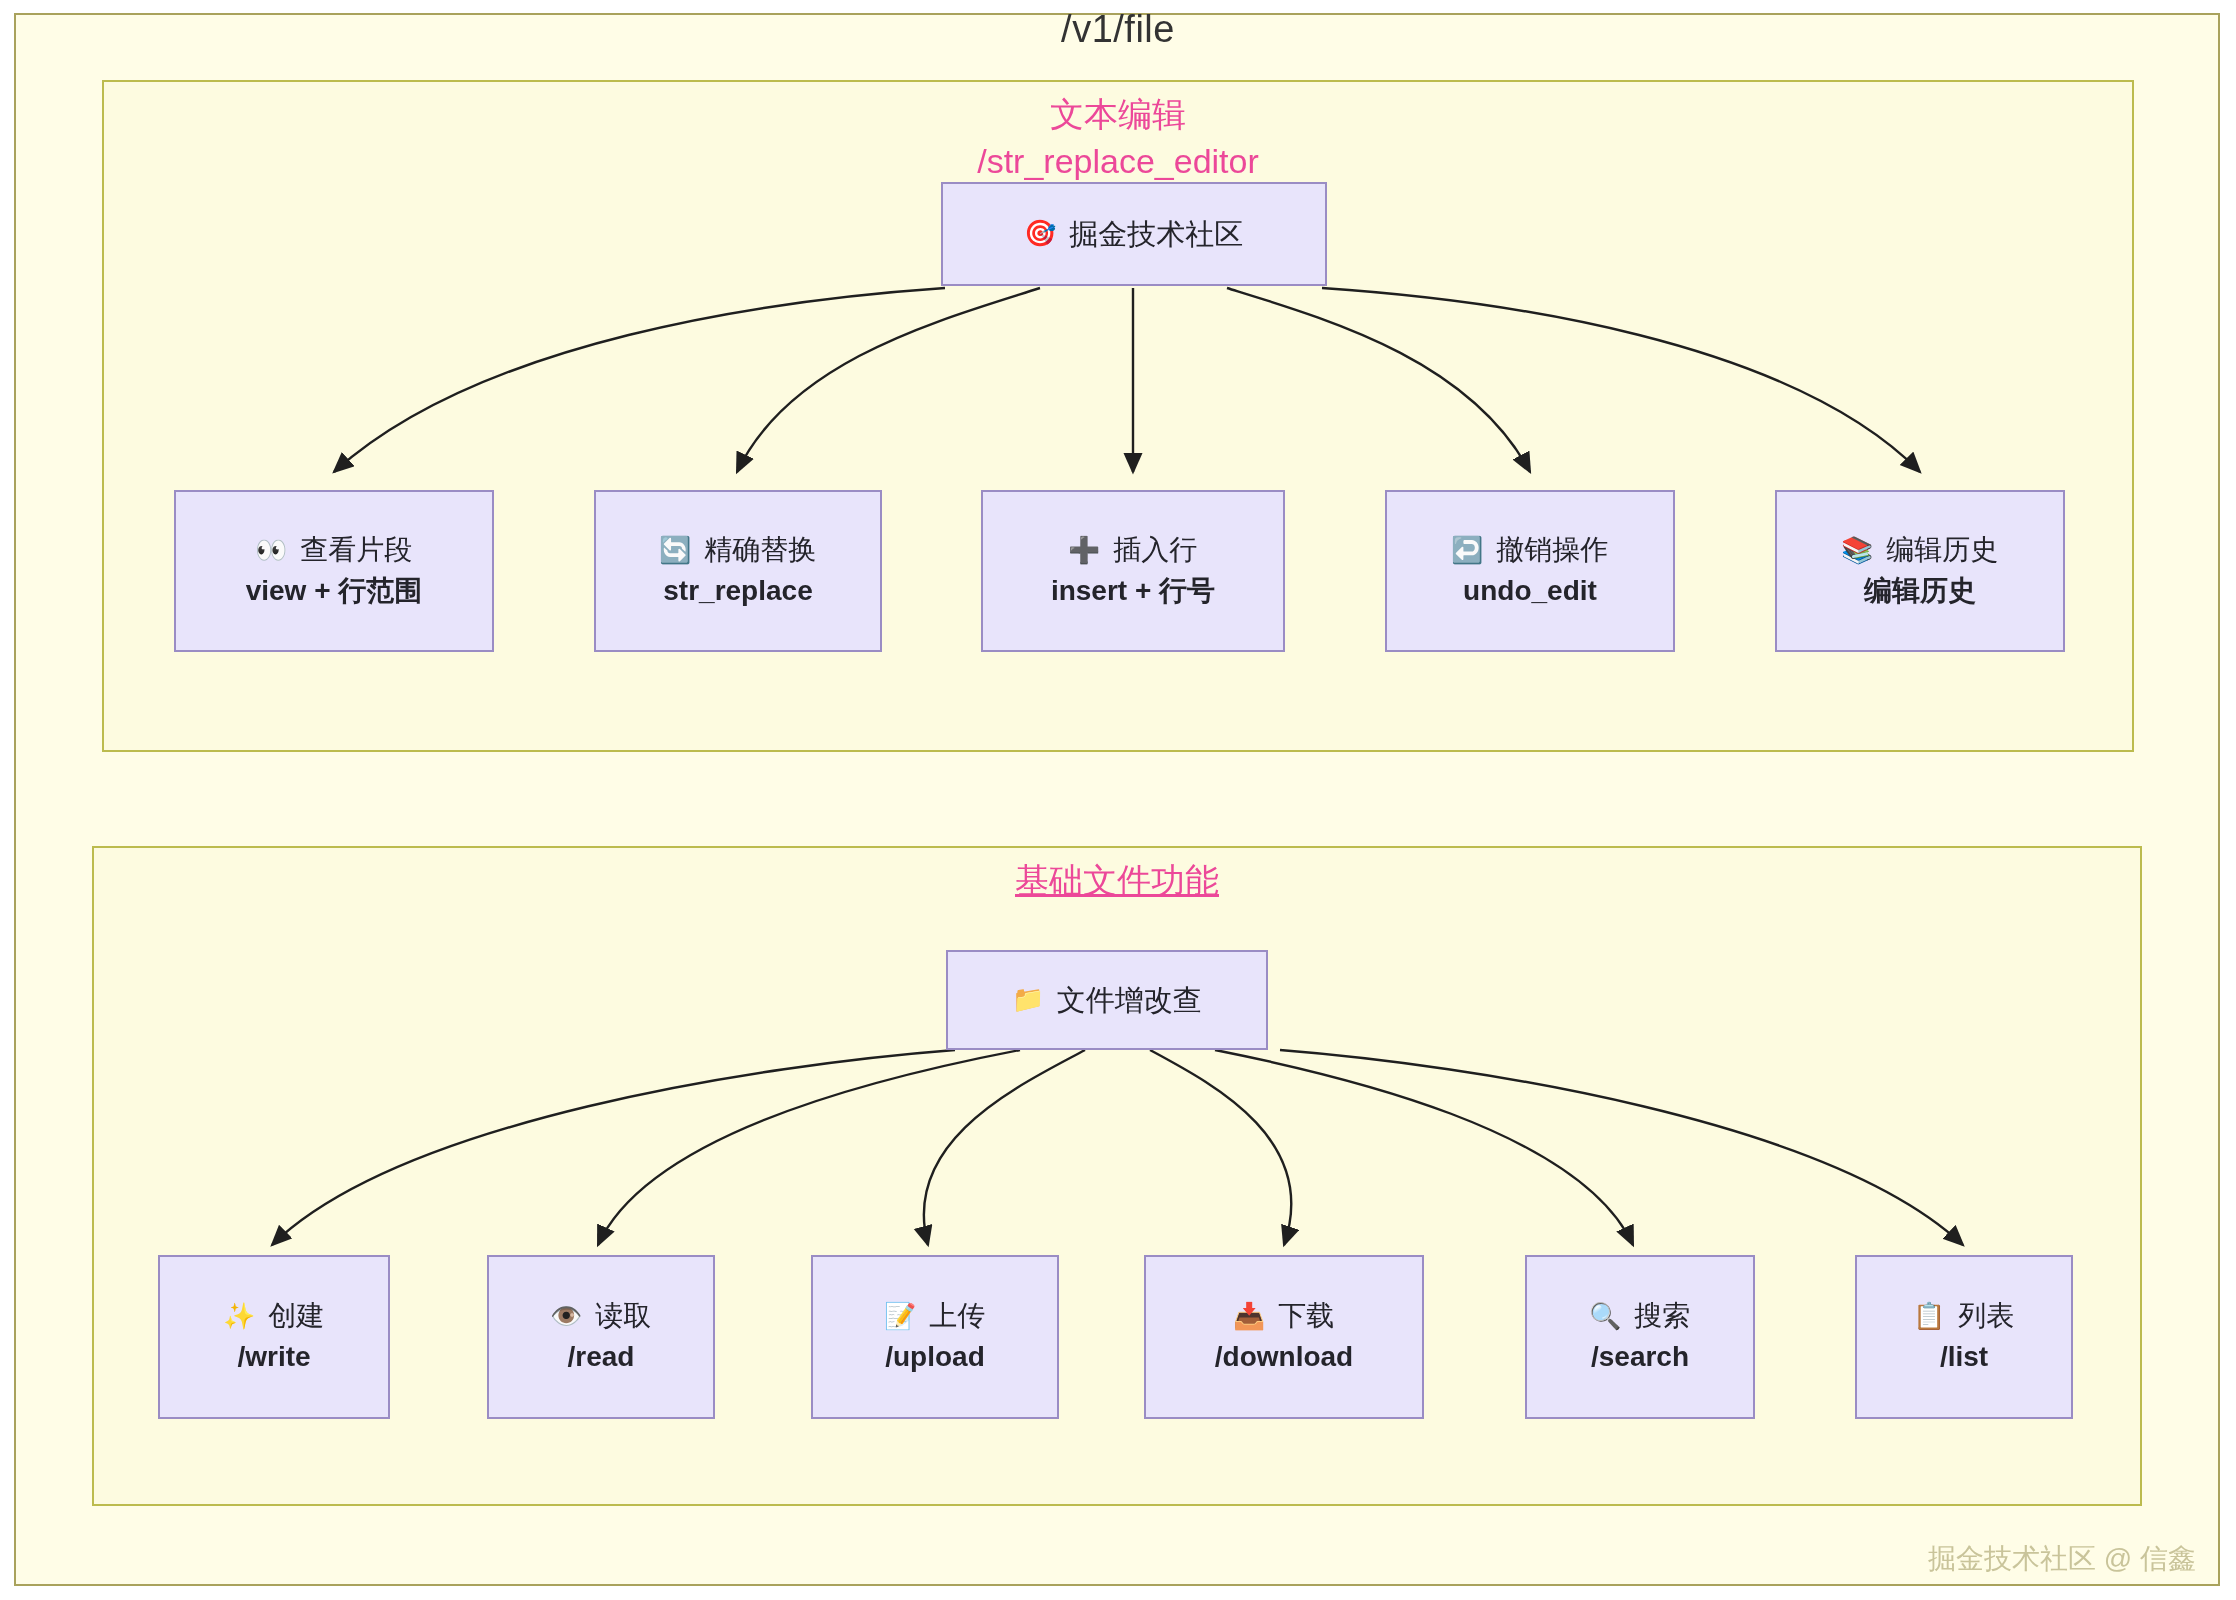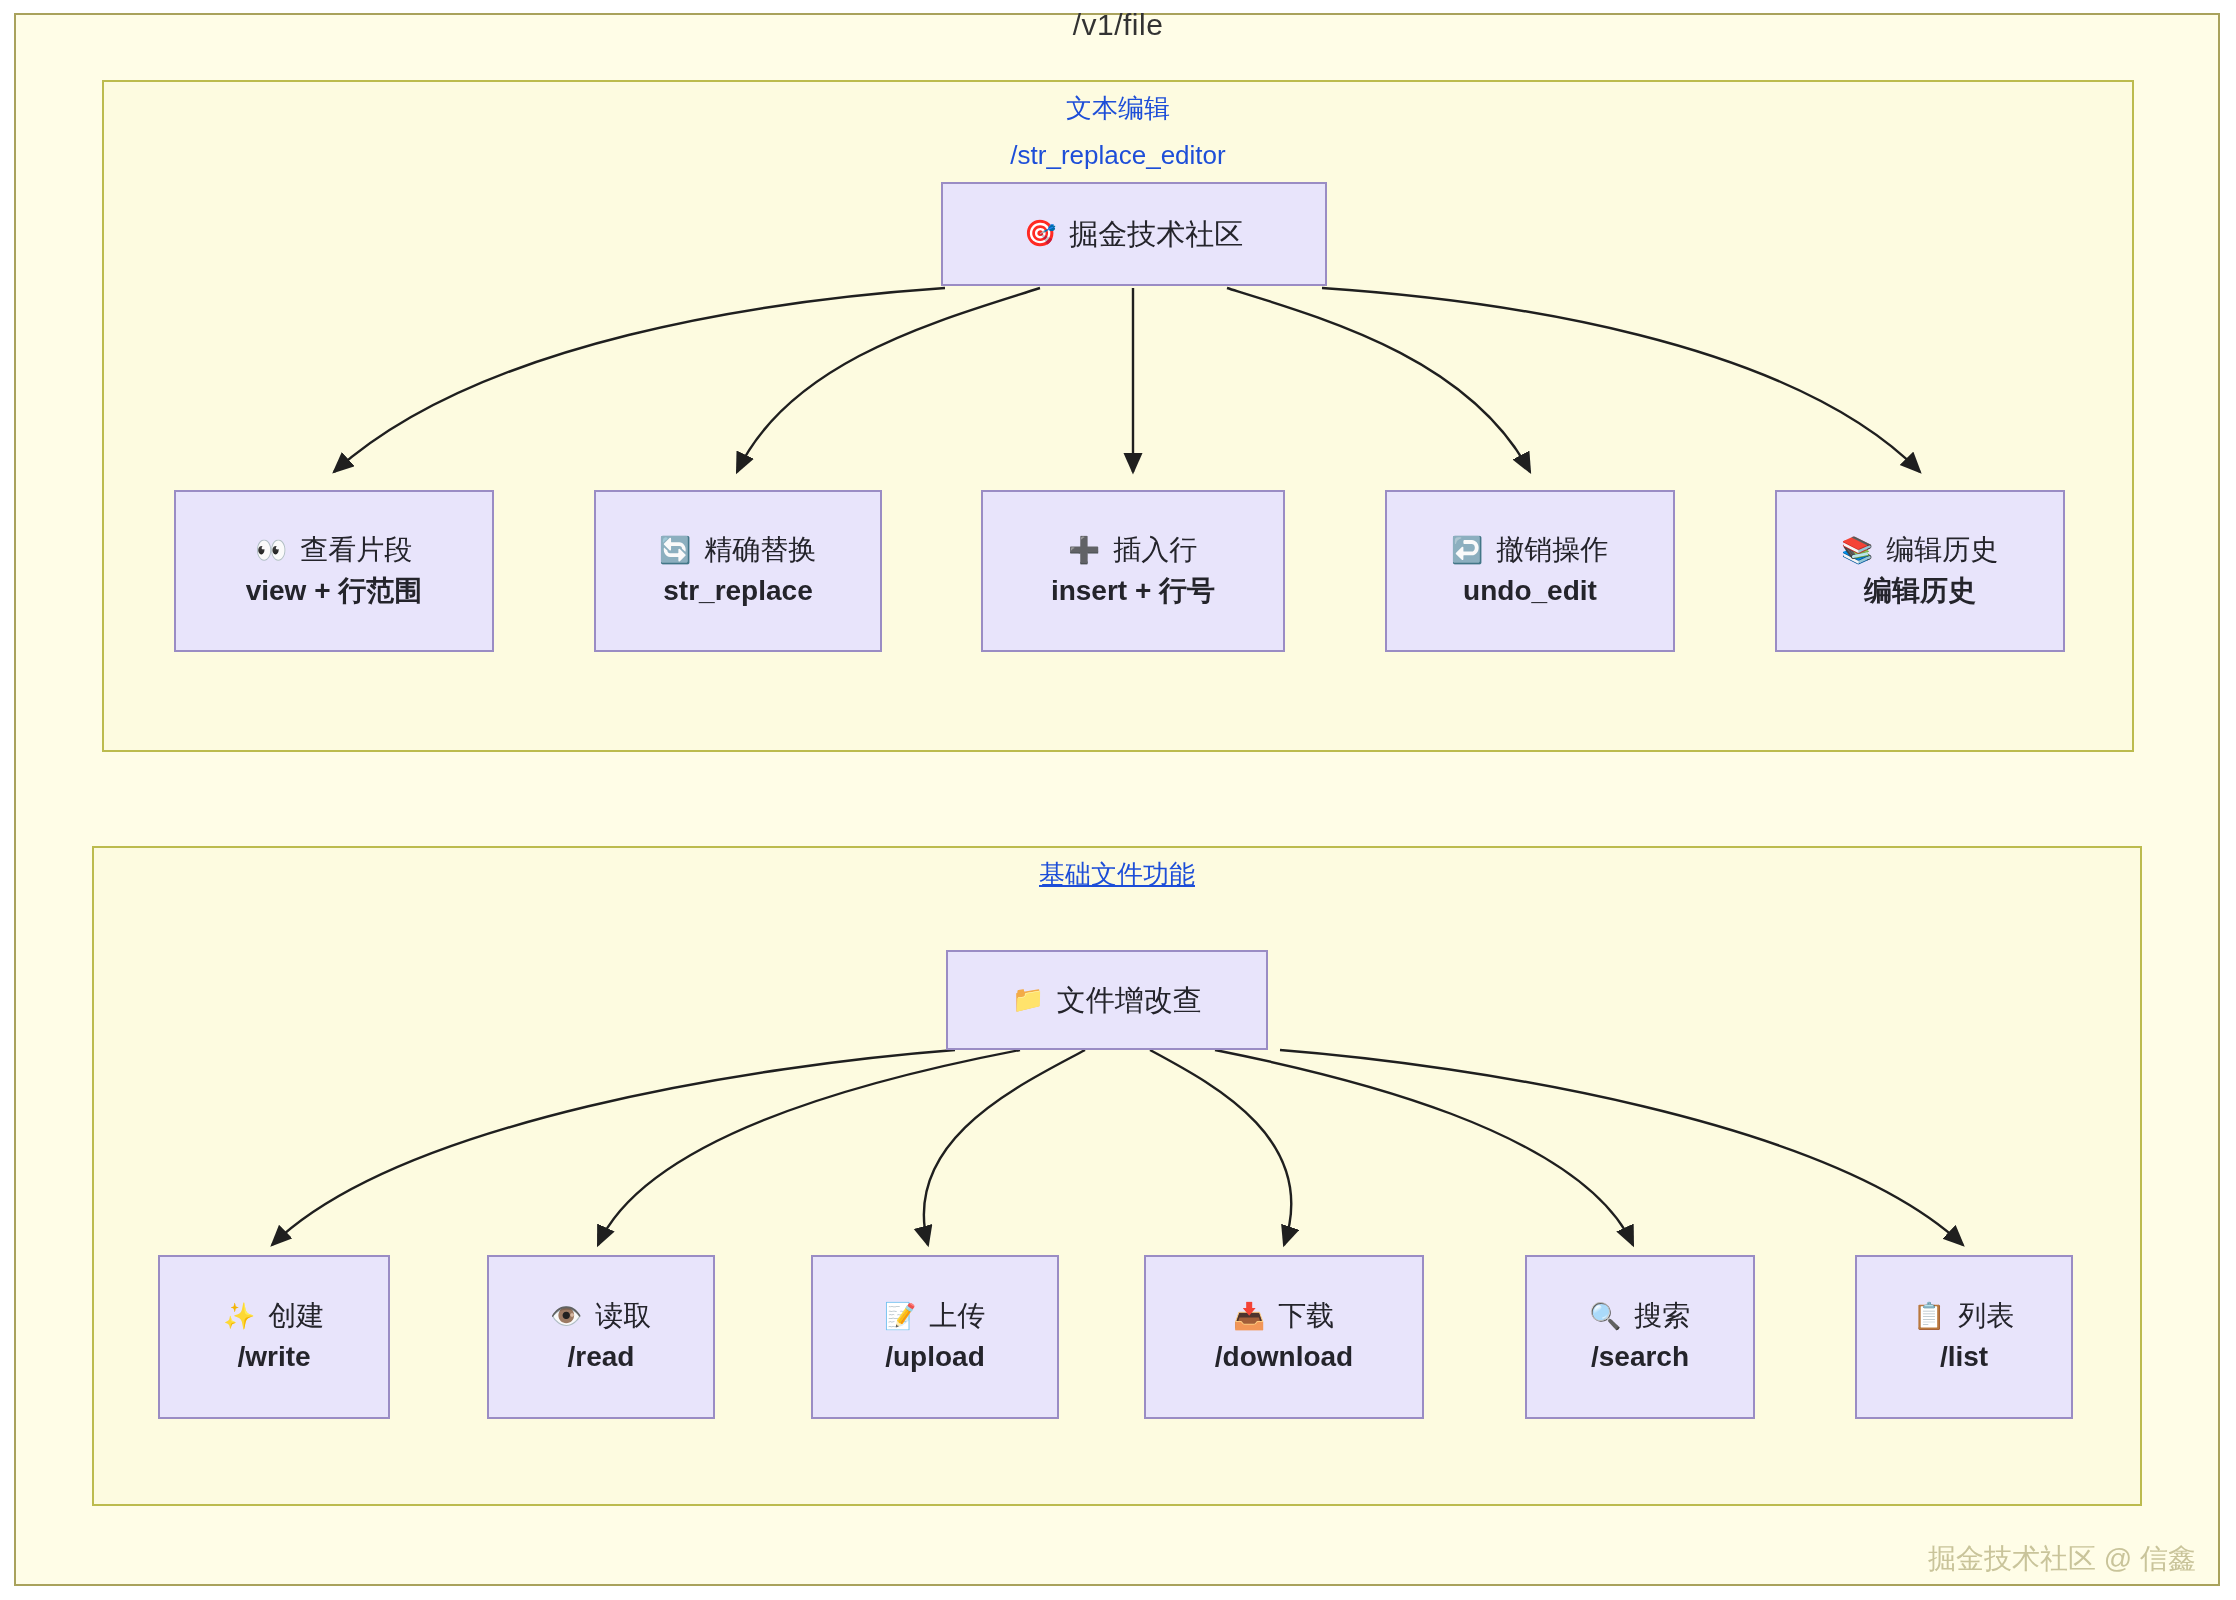--- a/index.html
+++ b/index.html
@@ -36,35 +36,35 @@
     width: 2236px;
     height: 1600px;
     overflow: visible;
   }
   .diagram-title {
     position: absolute;
     left: 0;
     right: 0;
     top: 8px;
     text-align: center;
-    font-size: 30px;
+    font-size: 38px;
     color: #333333;
     letter-spacing: 0.5px;
   }
   .cluster-box {
     position: absolute;
     background: #fdfbe0;
     border: 2px solid #bcbb4e;
     box-sizing: border-box;
   }
   .cluster-label {
     position: absolute;
     text-align: center;
-    font-size: 26px;
-    color: #1d4ed8;
+    font-size: 34px;
+    color: #ec4899;
     line-height: 1.30;
     white-space: pre;
   }
   .node {
     position: absolute;
     background: #e8e4fb;
     border: 2px solid #9a8cc4;
     box-sizing: border-box;
     display: flex;
     flex-direction: column;

